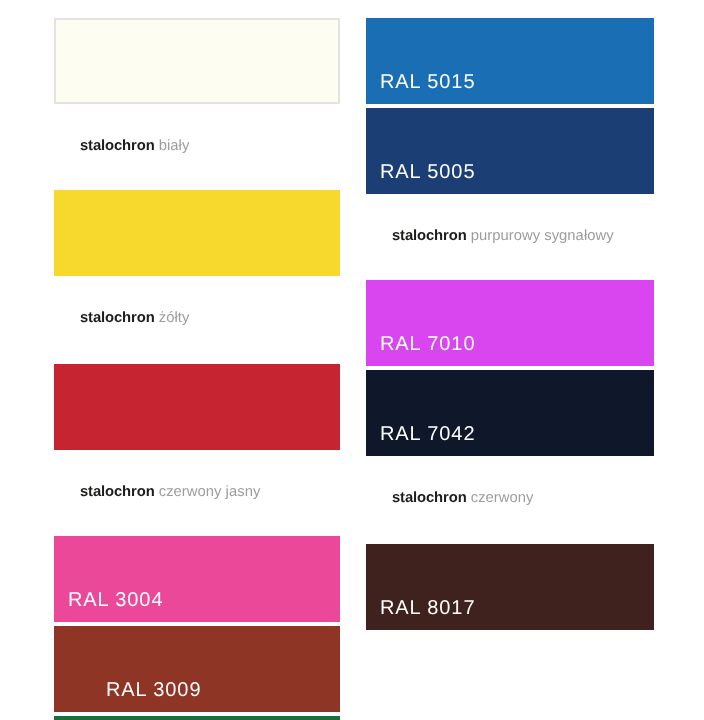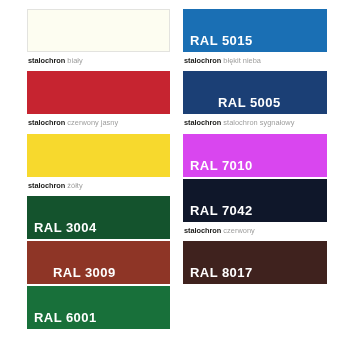--- a/index.html
+++ b/index.html
@@ -63,39 +63,39 @@
     justify-content: flex-end;
     overflow: hidden;
   }
 
   .swatch-chip.has-outline {
     border: 1px solid #e3e3df;
     height: 43px;
   }
 
   .ral-code {
-    font-size: 13px;
-    font-weight: bold;
+    font-size: 10px;
+    font-weight: normal;
     letter-spacing: 0.45px;
     line-height: 1;
     padding: 0 0 5px 7px;
     margin: 0;
     color: #ffffff;
     white-space: nowrap;
   }
 
   .ral-code.empty {
     visibility: hidden;
   }
 
   .swatch-caption {
     font-size: 7.4px;
     line-height: 1;
     padding: 5px 0 5px 1px;
-    margin: 0;
+    margin: 12px;
     color: #9a9a9a;
     white-space: nowrap;
     letter-spacing: 0.02px;
   }
 
   .brand-word {
     font-weight: bold;
     color: #1d1d1b;
     letter-spacing: -0.05px;
   }
@@ -116,41 +116,41 @@
       <div class="swatch-chip has-outline" style="background: rgb(253, 253, 241);">
         <span class="ral-code empty"></span>
       </div>
       <div class="swatch-caption">
         <span class="brand-word">stalochron</span>
         <span class="color-word">biały</span>
       </div>
     </div>
 
     <div class="swatch-card">
+      <div class="swatch-chip" style="background: rgb(247, 217, 45);">
+        <span class="ral-code empty"></span>
+      </div>
+      <div class="swatch-caption">
+        <span class="brand-word">stalochron</span>
+        <span class="color-word">żółty</span>
+      </div>
+    </div>
+
+    <div class="swatch-card">
       <div class="swatch-chip" style="background: rgb(198, 36, 48);">
         <span class="ral-code empty"></span>
       </div>
       <div class="swatch-caption">
         <span class="brand-word">stalochron</span>
         <span class="color-word">czerwony jasny</span>
       </div>
     </div>
 
     <div class="swatch-card">
-      <div class="swatch-chip" style="background: rgb(247, 217, 45);">
-        <span class="ral-code empty"></span>
-      </div>
-      <div class="swatch-caption">
-        <span class="brand-word">stalochron</span>
-        <span class="color-word">żółty</span>
-      </div>
-    </div>
-
-    <div class="swatch-card">
-      <div class="swatch-chip" style="background: #14532d;">
+      <div class="swatch-chip" style="background: #ec4899;">
         <span class="ral-code">RAL 3004</span>
       </div>
     </div>
 
     <div class="swatch-card">
       <div class="swatch-chip" style="background: rgb(142, 53, 38); padding-left: 19px;">
         <span class="ral-code">RAL 3009</span>
       </div>
     </div>
 
@@ -162,33 +162,29 @@
     </div>
 
   </div>
 
   <div class="swatch-column column-right">
 
     <div class="swatch-card">
       <div class="swatch-chip" style="background: rgb(26, 111, 180);">
         <span class="ral-code">RAL 5015</span>
       </div>
-      <div class="swatch-caption">
-        <span class="brand-word">stalochron</span>
-        <span class="color-word">błękit nieba</span>
-      </div>
-    </div>
-
-    <div class="swatch-card">
-      <div class="swatch-chip" style="background: rgb(27, 63, 117); padding-left: 28px;">
+    </div>
+
+    <div class="swatch-card">
+      <div class="swatch-chip" style="background: rgb(27, 63, 117);">
         <span class="ral-code">RAL 5005</span>
       </div>
       <div class="swatch-caption">
         <span class="brand-word">stalochron</span>
-        <span class="color-word">stalochron sygnałowy</span>
+        <span class="color-word">purpurowy sygnałowy</span>
       </div>
     </div>
 
     <div class="swatch-card">
       <div class="swatch-chip" style="background: #d946ef;">
         <span class="ral-code">RAL 7010</span>
       </div>
     </div>
 
     <div class="swatch-card">

